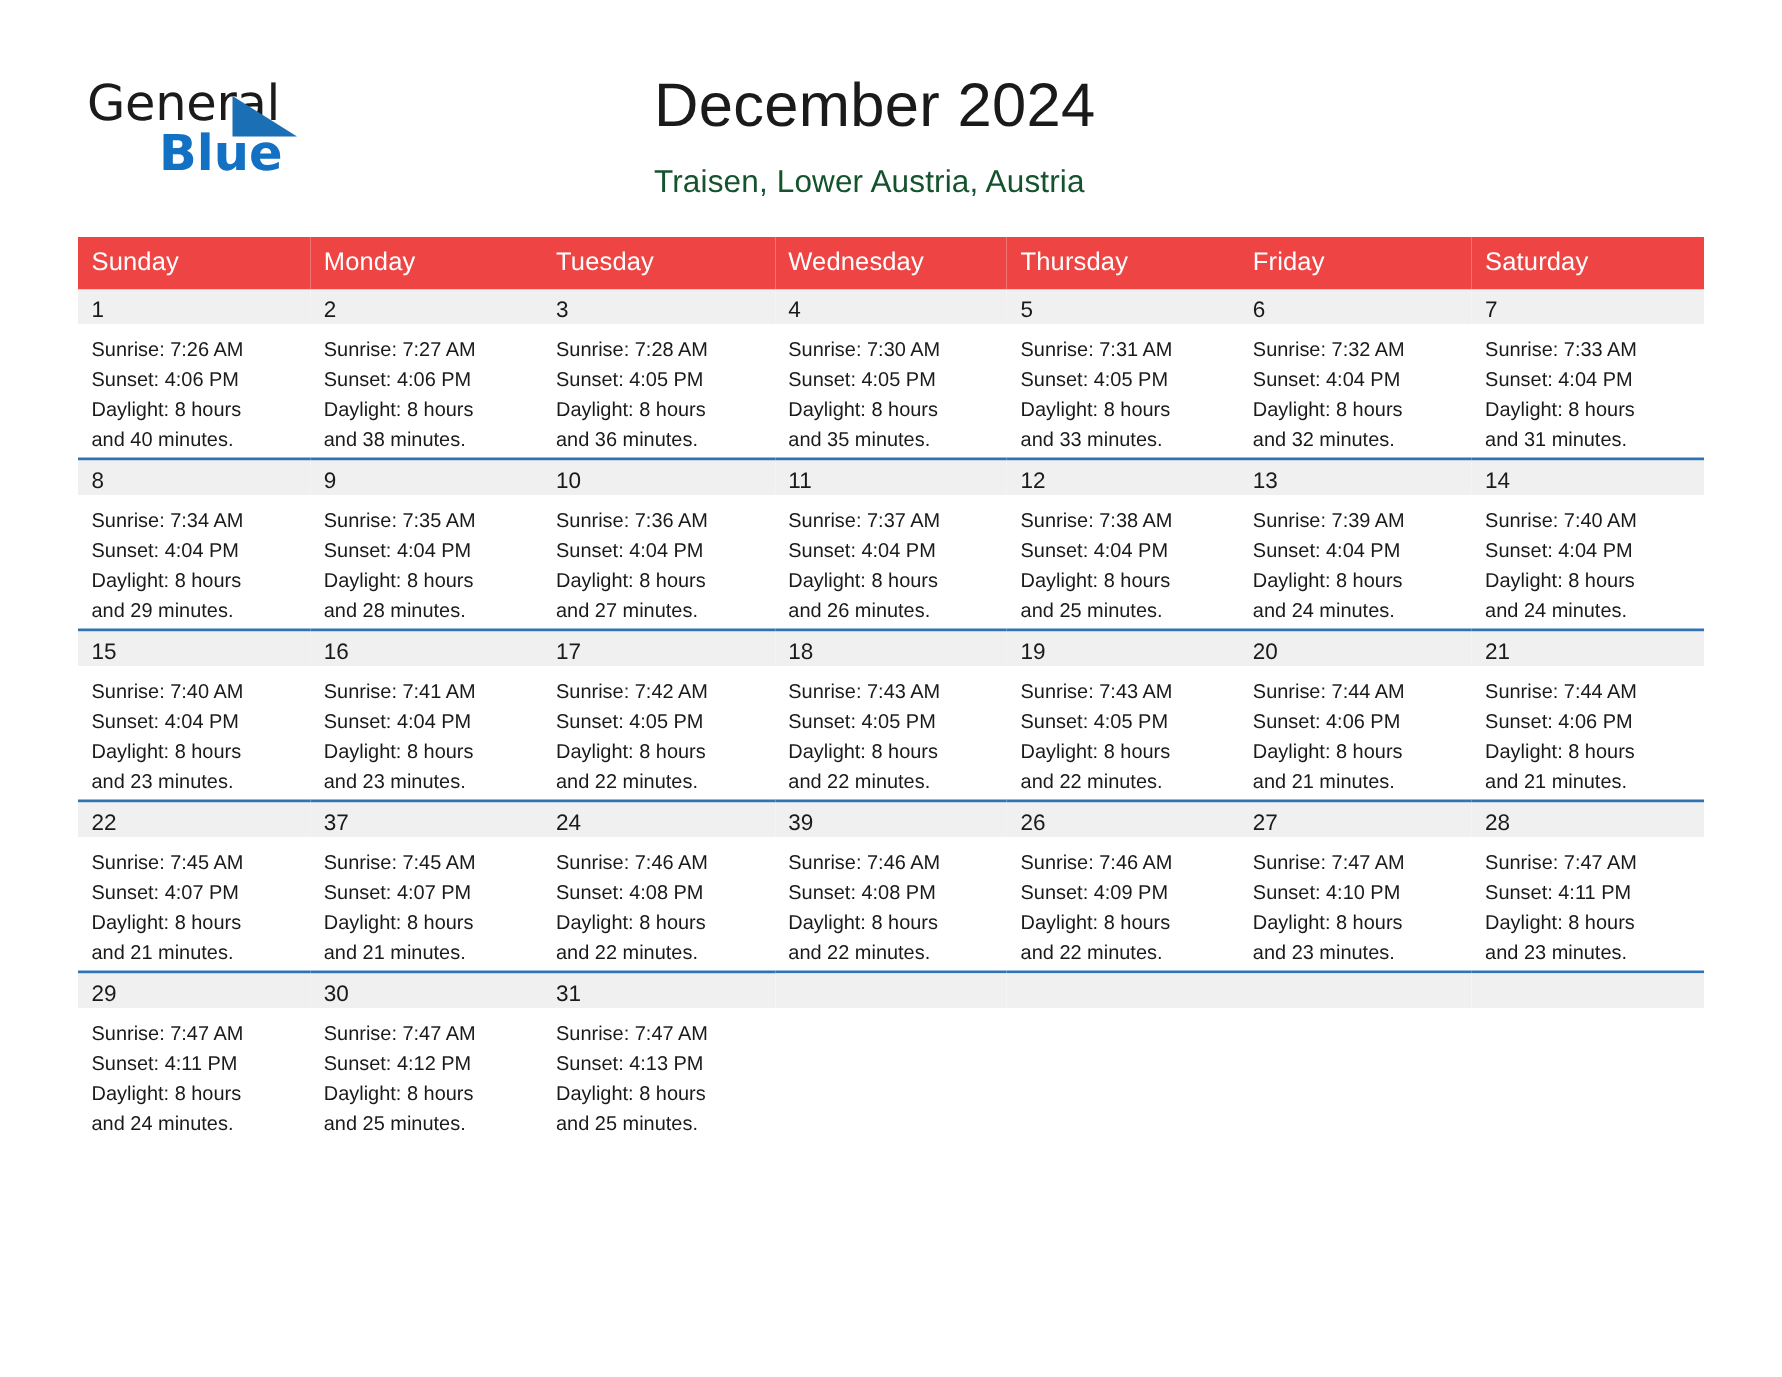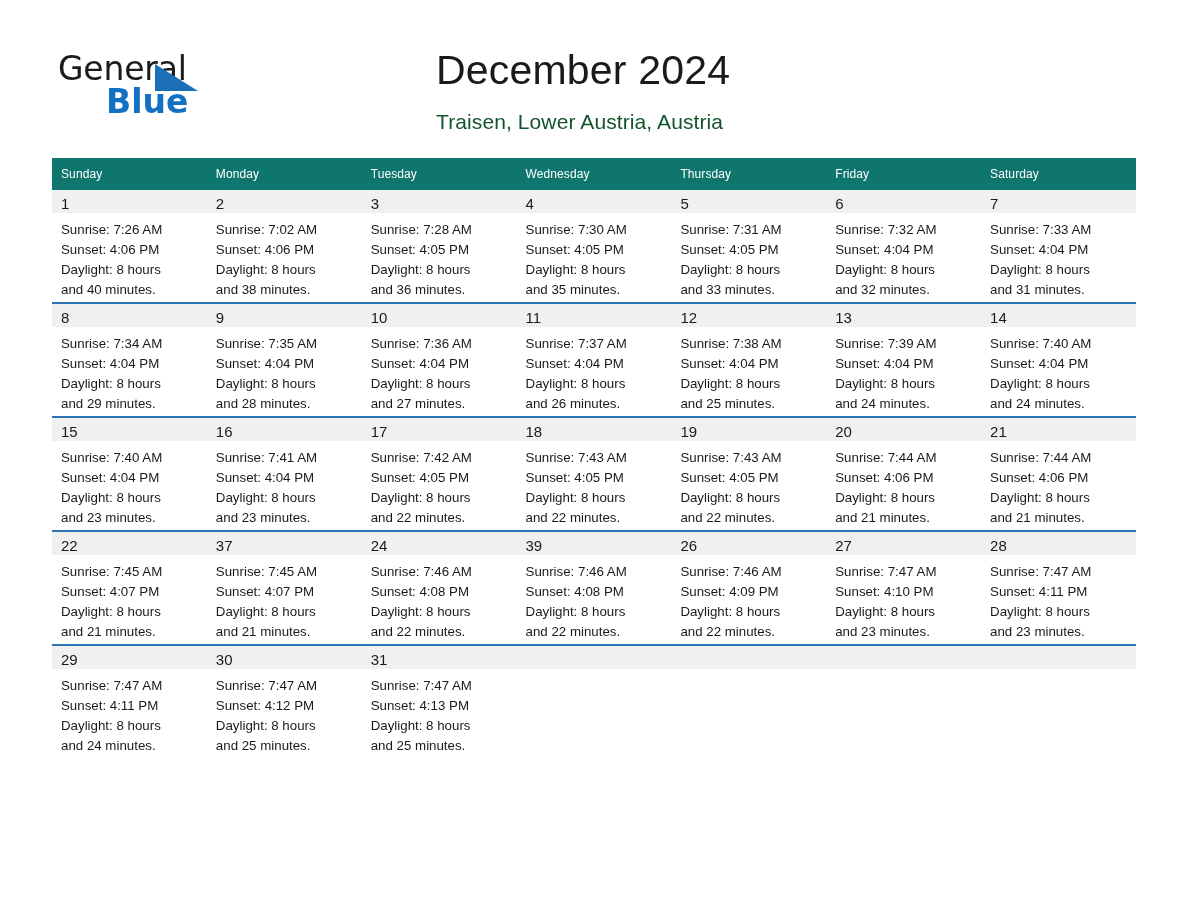--- a/index.html
+++ b/index.html
@@ -97,23 +97,23 @@
   .calendar {
     position: absolute;
     left: 52px;
     top: 158px;
     width: 1084px;
     border-collapse: collapse;
     table-layout: fixed;
   }
 
   .cal-head th {
-    background: #0f766e;
+    background: #ef4444;
     color: #ffffff;
-    font-size: 12px;
+    font-size: 17px;
     font-weight: 400;
     text-align: left;
     padding: 7px 0 8px 9px;
     height: 17px;
     letter-spacing: 0.1px;
   }
 
   .week-row td {
     vertical-align: top;
     padding: 0;
@@ -194,21 +194,21 @@
               <div class="date-band">1</div>
               <div class="detail">Sunrise: 7:26 AM
 Sunset: 4:06 PM
 Daylight: 8 hours
 and 40 minutes.</div>
             </div>
           </td>
         <td>
             <div class="cell-inner">
               <div class="date-band">2</div>
-              <div class="detail">Sunrise: 7:02 AM
+              <div class="detail">Sunrise: 7:27 AM
 Sunset: 4:06 PM
 Daylight: 8 hours
 and 38 minutes.</div>
             </div>
           </td>
         <td>
             <div class="cell-inner">
               <div class="date-band">3</div>
               <div class="detail">Sunrise: 7:28 AM
 Sunset: 4:05 PM

